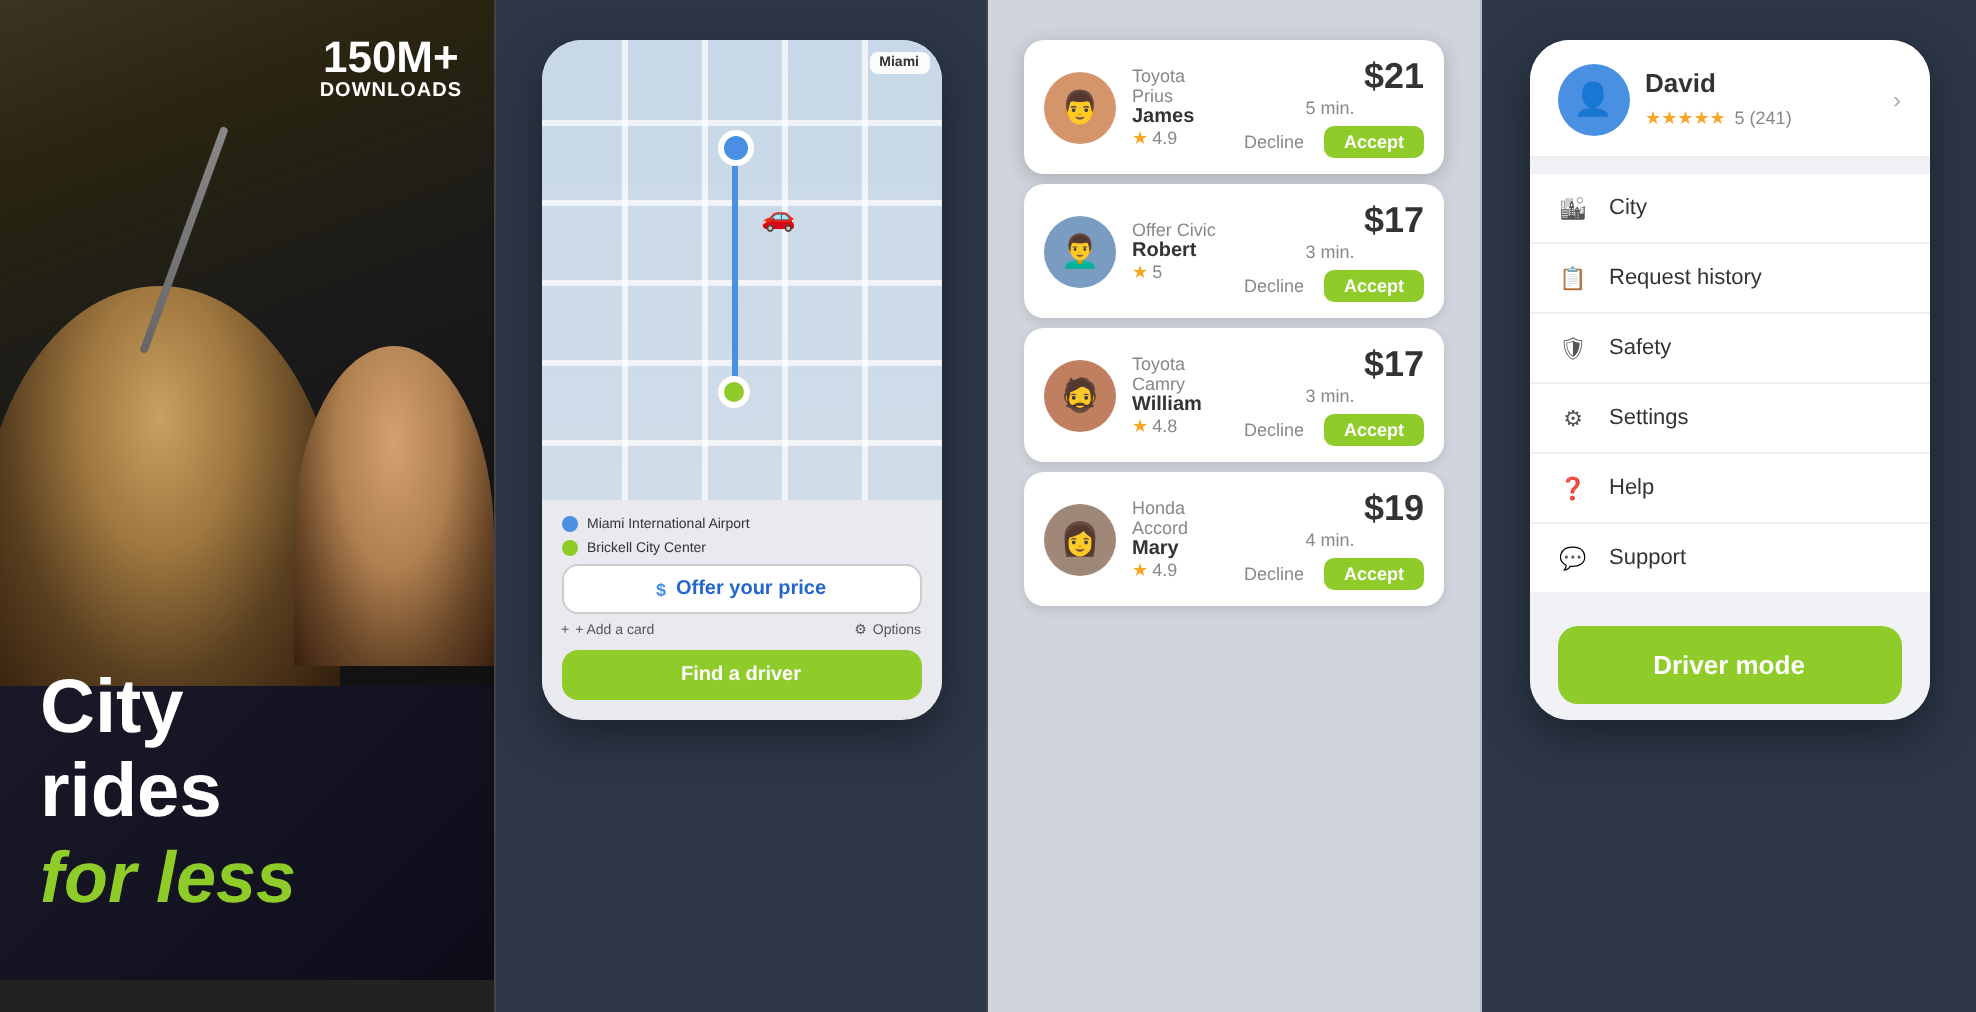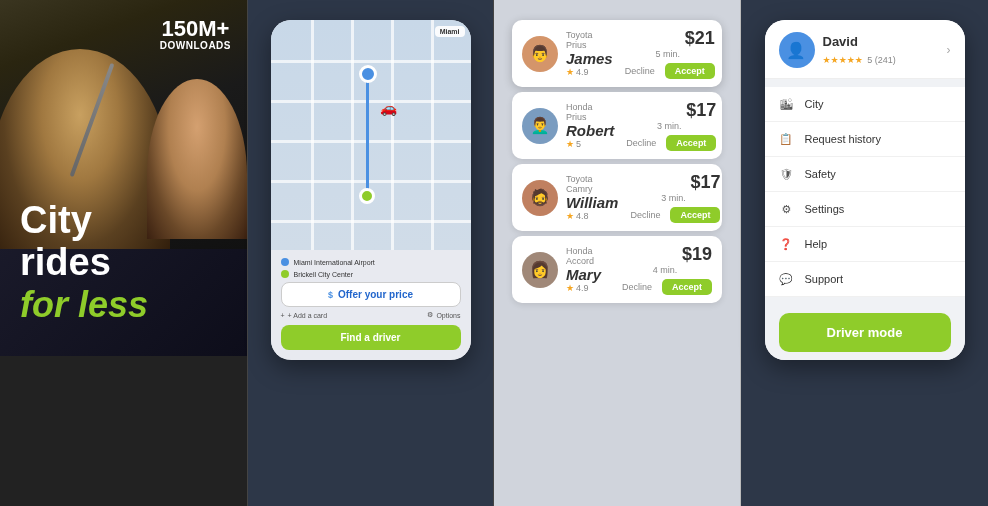--- a/index.html
+++ b/index.html
@@ -8,21 +8,21 @@
       height: 506px;
       display: flex;
       font-family: -apple-system, BlinkMacSystemFont, 'Segoe UI', sans-serif;
       overflow: hidden;
       background: #222;
     }
 
     
     .panel1 {
       width: 247px;
-      height: 356px;
+      height: 490px;
       position: relative;
       overflow: hidden;
       background: #1a1a2e;
       flex-shrink: 0;
     }
     .panel1-bg {
       width: 100%;
       height: 100%;
       background: linear-gradient(135deg, #2a2a3a 0%, #1a1a2a 40%, #0d0d1a 100%);
       position: absolute;
@@ -327,24 +327,23 @@
     }
     .driver-info {
       flex: 1;
     }
     .driver-car {
       font-size: 9px;
       color: #888;
       font-weight: 500;
     }
     .driver-name {
-      font-size: 15px;
+      font-size: 10px;
       color: #333;
       font-weight: 600;
-      font-style: italic;
     }
     .driver-rating {
       display: flex;
       align-items: center;
       gap: 2px;
       font-size: 9px;
       color: #888;
     }
     .star-yellow { color: #f5a623; }
     .driver-price-block {
@@ -585,21 +584,21 @@
         <div class="driver-actions">
           <button class="btn-decline">Decline</button>
           <button class="btn-accept">Accept</button>
         </div>
       </div>
     </div>
 
     <div class="driver-card">
       <div class="driver-avatar av2">👨‍🦱</div>
       <div class="driver-info">
-        <div class="driver-car">Honda Prius</div>
+        <div class="driver-car">Offer Civic</div>
         <div class="driver-name">Robert</div>
         <div class="driver-rating">
           <span class="star-yellow">★</span>
           <span>5</span>
         </div>
       </div>
       <div class="driver-price-block">
         <div class="driver-price">$17</div>
         <div class="driver-time">3 min.</div>
         <div class="driver-actions">

